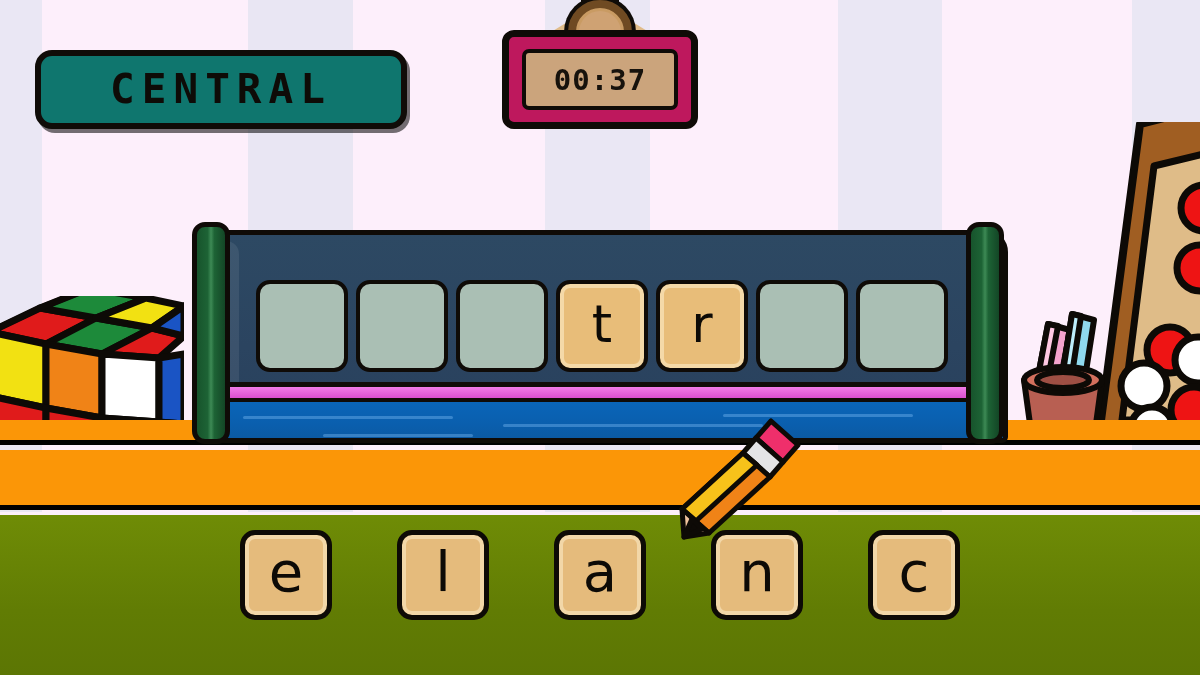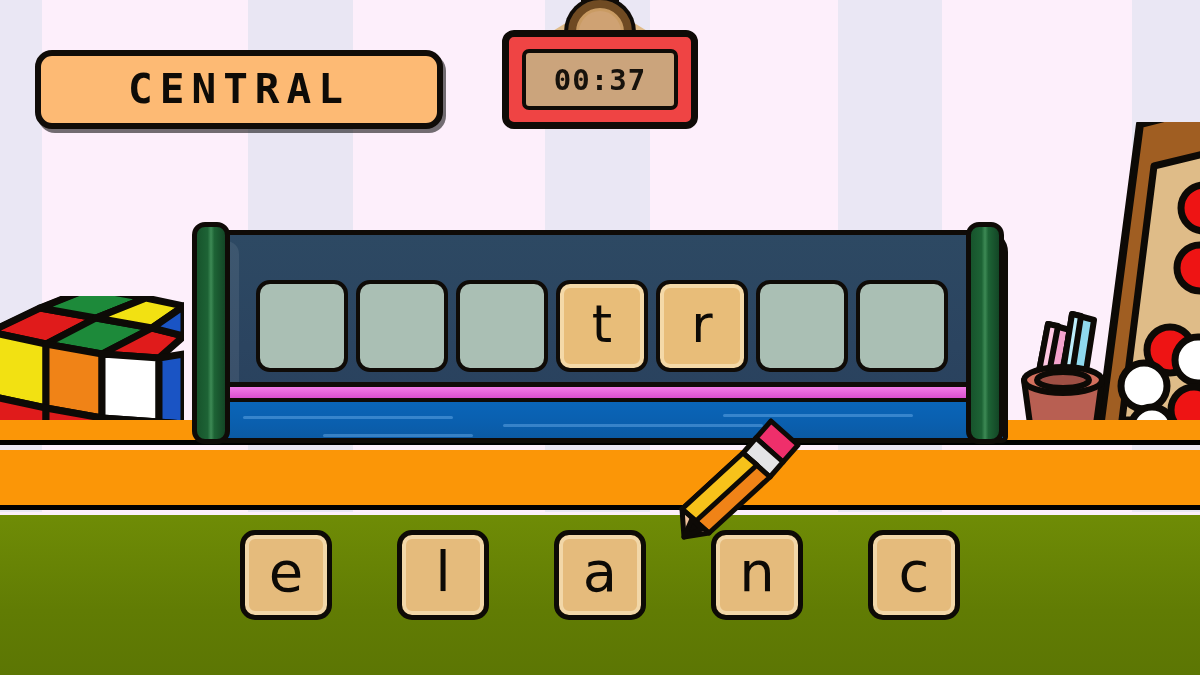--- a/index.html
+++ b/index.html
@@ -40,22 +40,22 @@
     position:absolute; left:0; top:450px; width:1200px; height:60px;
     background:#fb9607; border-bottom:5px solid #000;
   }
   .floor {
     position:absolute; left:0; top:515px; width:1200px; height:160px;
     background:linear-gradient(180deg,#6f8c06 0%,#617c04 60%,#5c7604 100%);
   }
 
   
   .title-badge {
-    position:absolute; left:35px; top:50px; width:408px; height:79px;
-    background:#fdba74; border:6px solid #100c08; border-radius:17px;
+    position:absolute; left:35px; top:50px; width:372px; height:79px;
+    background:#0f766e; border:6px solid #100c08; border-radius:17px;
     display:flex; align-items:center; justify-content:center;
     box-shadow:3px 4px 0 rgba(0,0,0,.55);
   }
   .title-badge-text {
     font-family:"DejaVu Sans Mono", monospace;
     font-size:41px; font-weight:700; color:#0e0b07;
     letter-spacing:7px; transform:translateY(-1px);
   }
 
   
@@ -76,21 +76,21 @@
     width:64px; height:64px; border-radius:50%;
     background:#c99b63; border:8px solid #6f4a22;
     box-shadow:0 0 0 4px #100c08;
   }
   .timer-ring-inner {
     position:absolute; left:50%; top:50%; width:42px; height:42px;
     margin:-21px 0 0 -21px; border-radius:50%; background:#cfa273;
   }
   .timer-frame {
     position:absolute; left:4px; top:34px; width:196px; height:99px;
-    background:#ef4444; border:7px solid #0f0b07; border-radius:12px;
+    background:#be185d; border:7px solid #0f0b07; border-radius:12px;
   }
   .timer-screen {
     position:absolute; left:13px; top:12px; right:13px; bottom:12px;
     background:#cba47c; border:4px solid #0f0b07; border-radius:7px;
     display:flex; align-items:center; justify-content:center;
   }
   .timer-text {
     font-family:"DejaVu Sans Mono", monospace;
     font-size:29px; font-weight:700; color:#17120c; letter-spacing:1px;
   }

